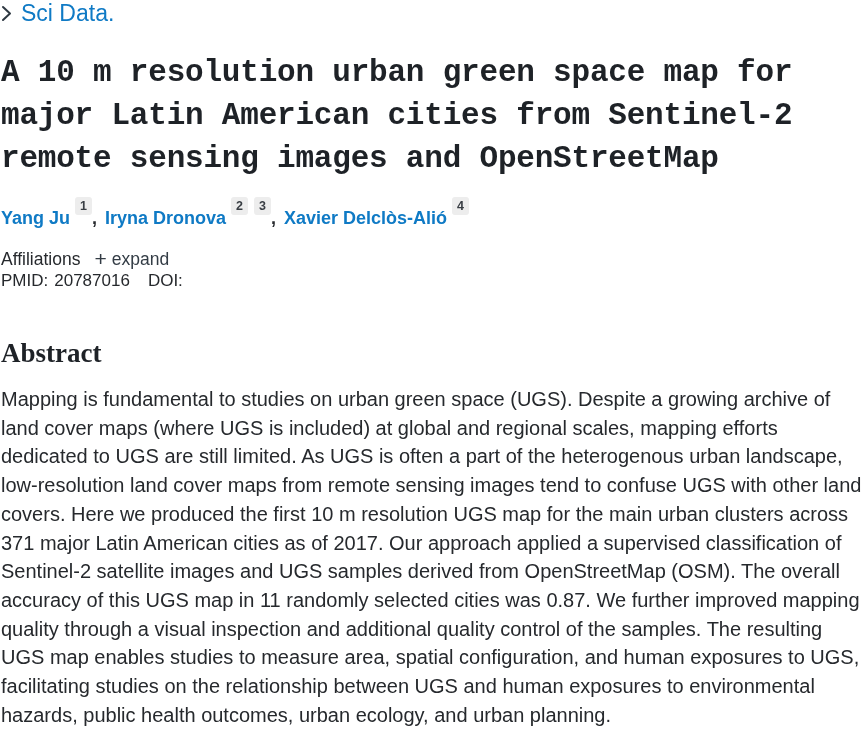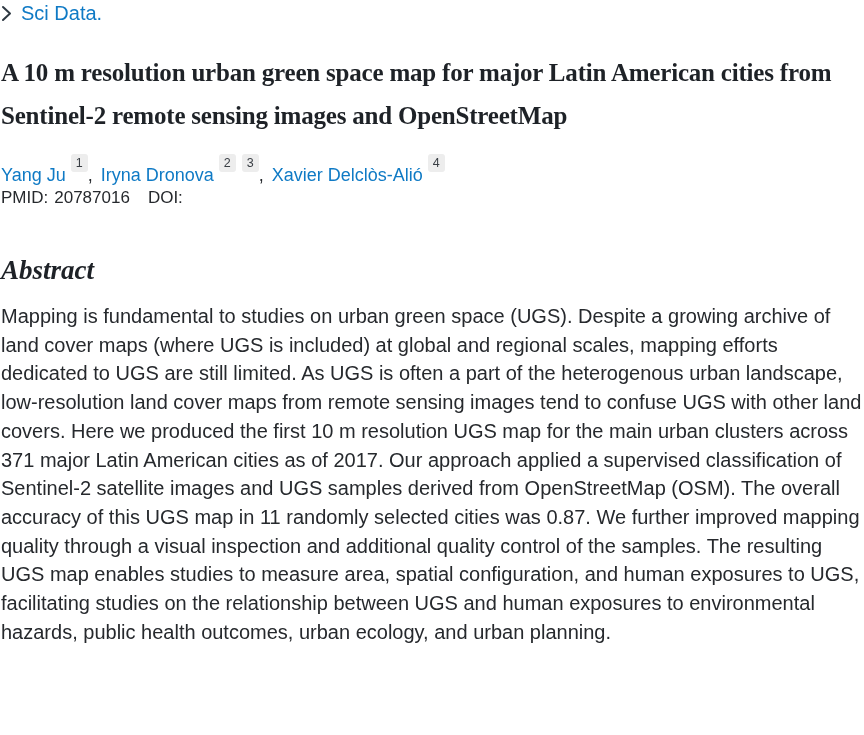--- a/index.html
+++ b/index.html
@@ -10,56 +10,57 @@
     overflow: hidden;
     font-family: "Liberation Sans", "DejaVu Sans", sans-serif;
     color: var(--body-text, #26292d);
   }
   .page { padding: 2px 2px 0 1px; }
 
   
   .cite-line {
     display: flex;
     align-items: center;
-    font-size: 20px;
+    font-size: 23px;
     color: var(--cite-text, #3f4852);
     line-height: 22px;
   }
   .chevron-wrap {
     display: inline-flex;
     align-items: center;
     margin-right: 9px;
     cursor: pointer;
   }
   .chevron-wrap svg { display: block; }
   .cite-journal {
     color: var(--link, #0f7ac5);
     text-decoration: none;
     cursor: pointer;
   }
   .cite-rest { margin-left: 5px; }
 
   
   .title {
     margin-top: 27px;
-    font-family: Liberation Serif, serif;
+    font-family: Liberation Mono, monospace;
     font-weight: 700;
-    font-size: 25px;
+    font-size: 31px;
     line-height: 43px;
     letter-spacing: -0.2px;
     color: var(--heading-text, #1e2227);
     max-width: 862px;
   }
 
   
   .authors {
     margin-top: 24px;
     font-size: 18px;
     line-height: 24px;
     color: var(--body-text, #26292d);
+    font-weight: bold;
   }
   .author-link {
     color: var(--link, #0f7ac5);
     text-decoration: none;
     cursor: pointer;
   }
   .sup-chip {
     display: inline-block;
     background: var(--chip-bg, #ededed);
     color: var(--chip-text, #393e44);
@@ -121,21 +122,20 @@
   }
 
   
   .abstract-heading {
     margin-top: 45px;
     font-family: "Liberation Serif", "DejaVu Serif", serif;
     font-weight: 700;
     font-size: 27px;
     line-height: 32px;
     color: var(--heading-text, #1e2227);
-    font-style: italic;
   }
   .abstract-text {
     margin-top: 16px;
     font-size: 20px;
     line-height: 28.7px;
     color: var(--body-text, #26292d);
     max-width: 863px;
   }
 </style>
 </head>
@@ -161,20 +161,27 @@
       <a class="author-link">Yang Ju</a><sup class="sup-chip">1</sup><span class="author-sep">,</span>
     </span>
     <span class="author">
       <a class="author-link">Iryna Dronova</a><sup class="sup-chip">2</sup><sup class="sup-chip">3</sup><span class="author-sep">,</span>
     </span>
     <span class="author">
       <a class="author-link">Xavier Delclòs-Alió</a><sup class="sup-chip">4</sup>
     </span>
   </div>
 
+  <div class="affil-row">
+    <span>Affiliations</span>
+    <button class="expand-btn">
+      <span class="plus-icon">+</span>
+      <span>expand</span>
+    </button>
+  </div>
 
   <div class="ids-row">
     <span class="id-group">
       <span class="id-label">PMID:</span>
       <span class="id-value">20787016</span>
     </span>
     <span class="id-group">
       <span class="id-label">DOI:</span>
     </span>
   </div>

